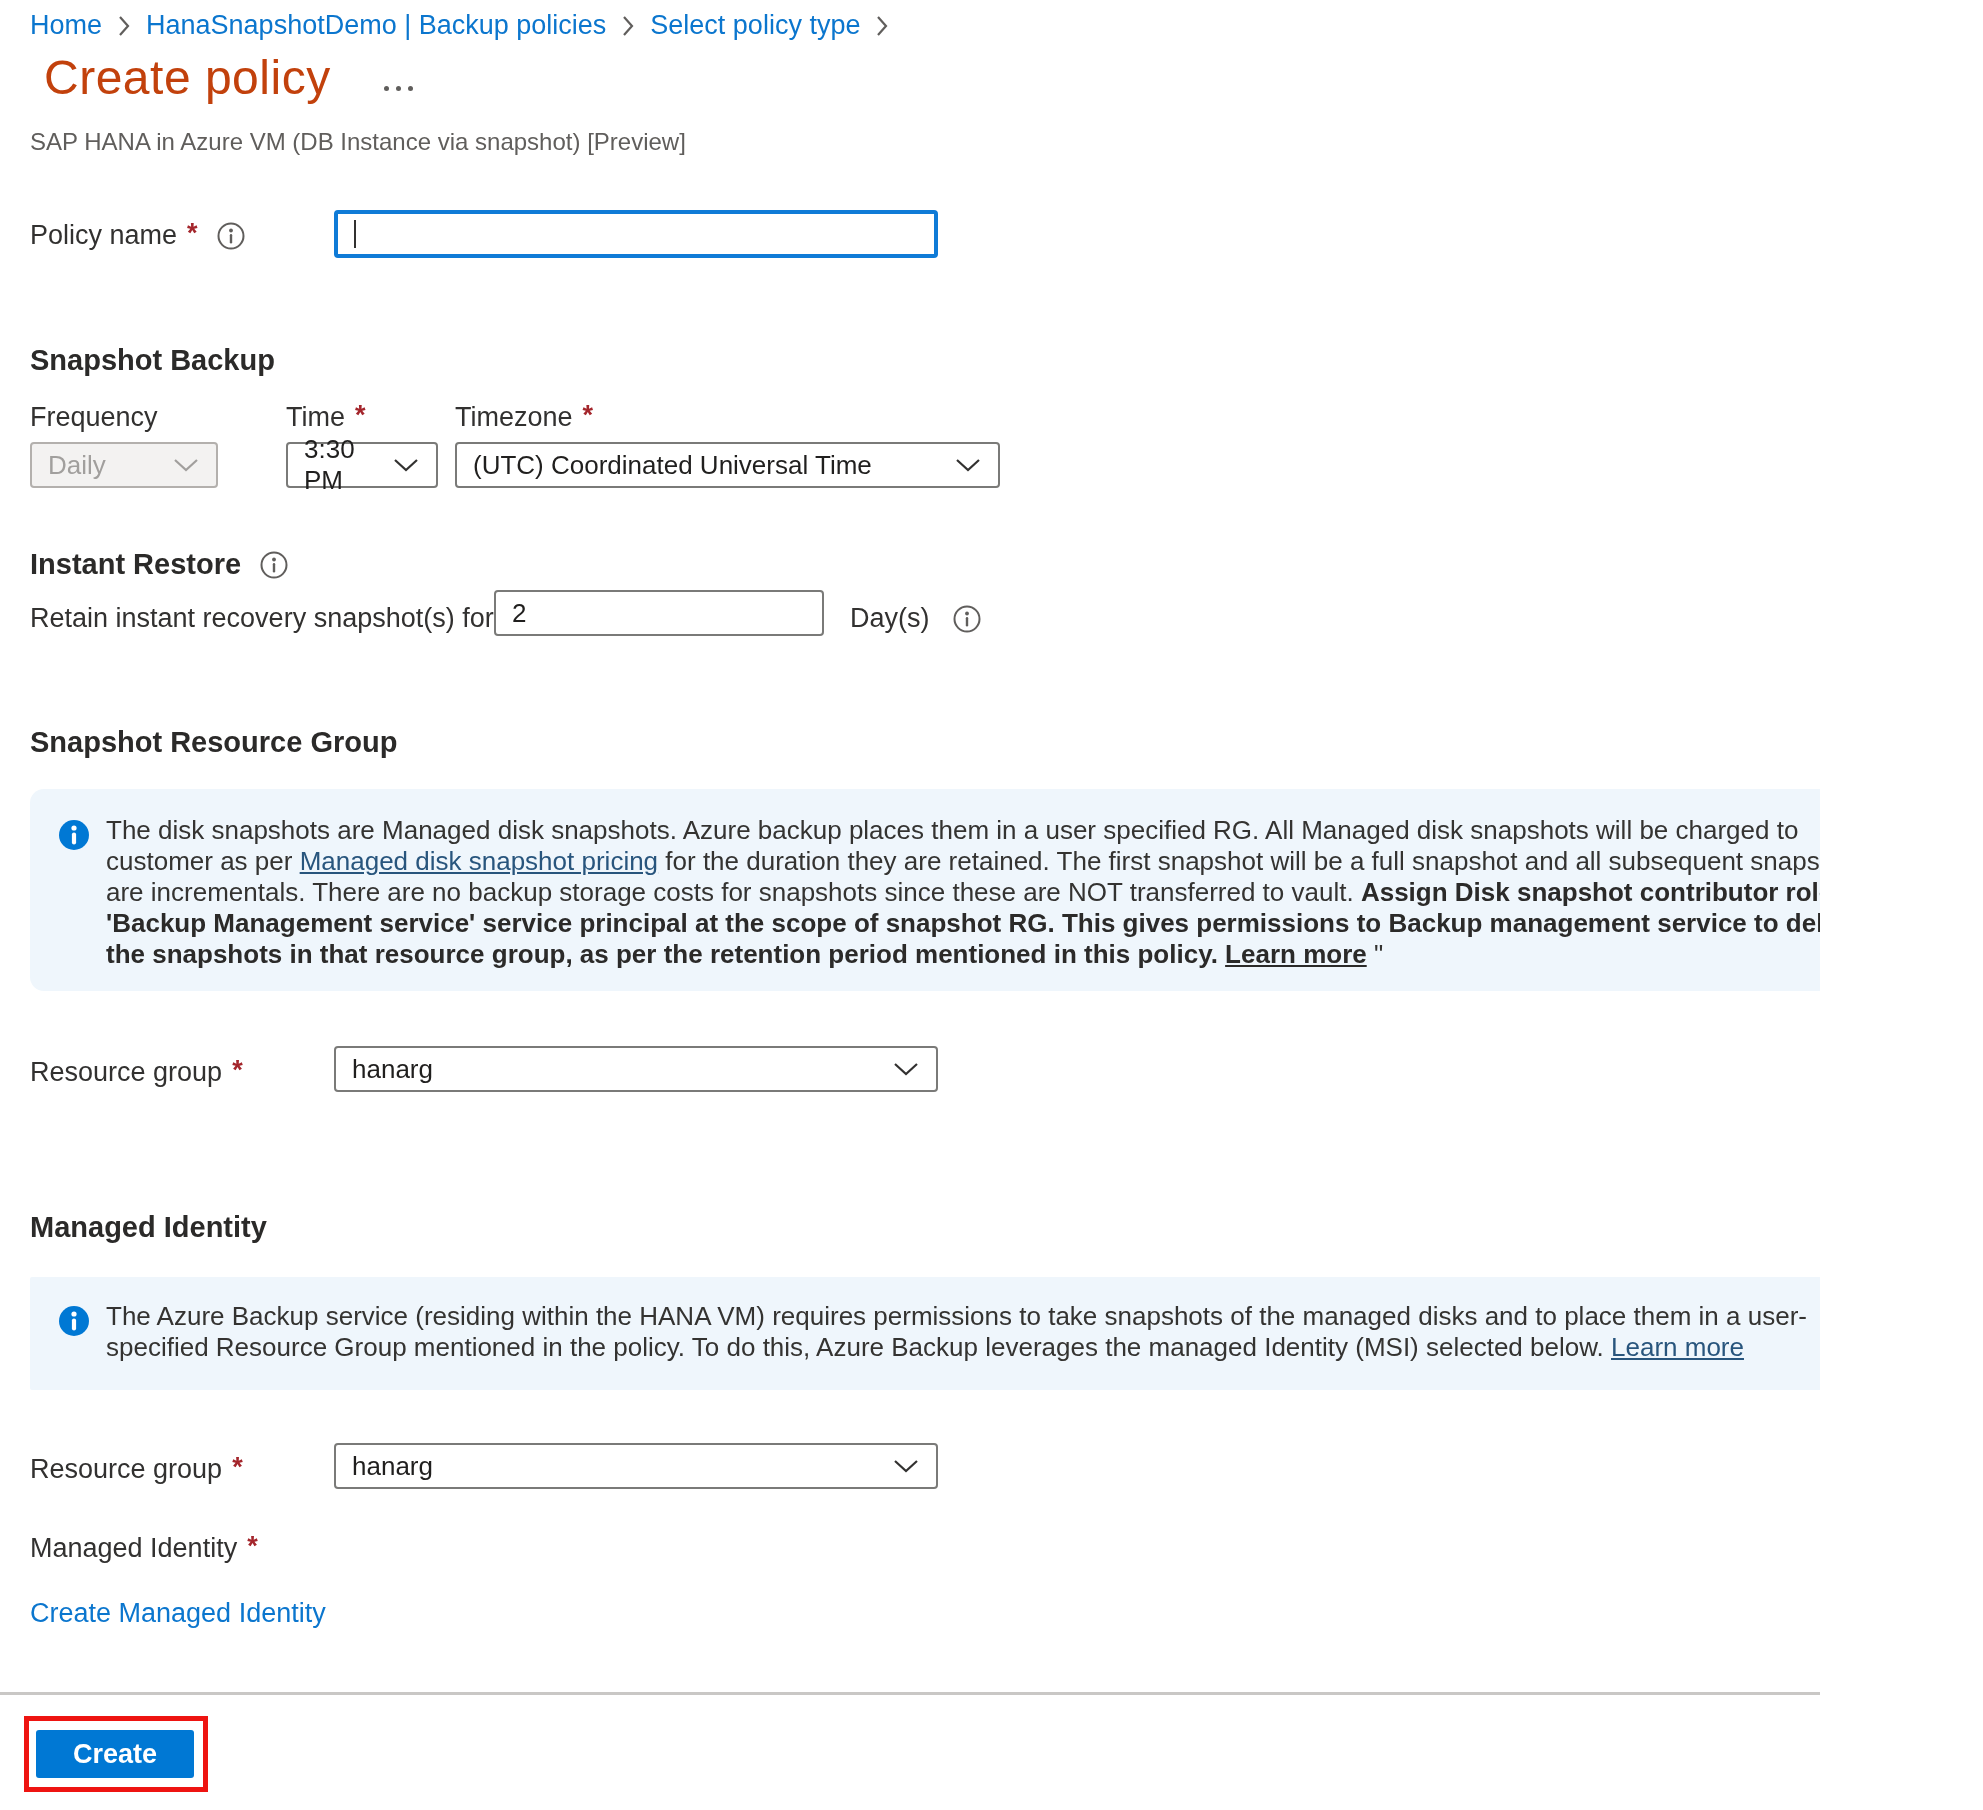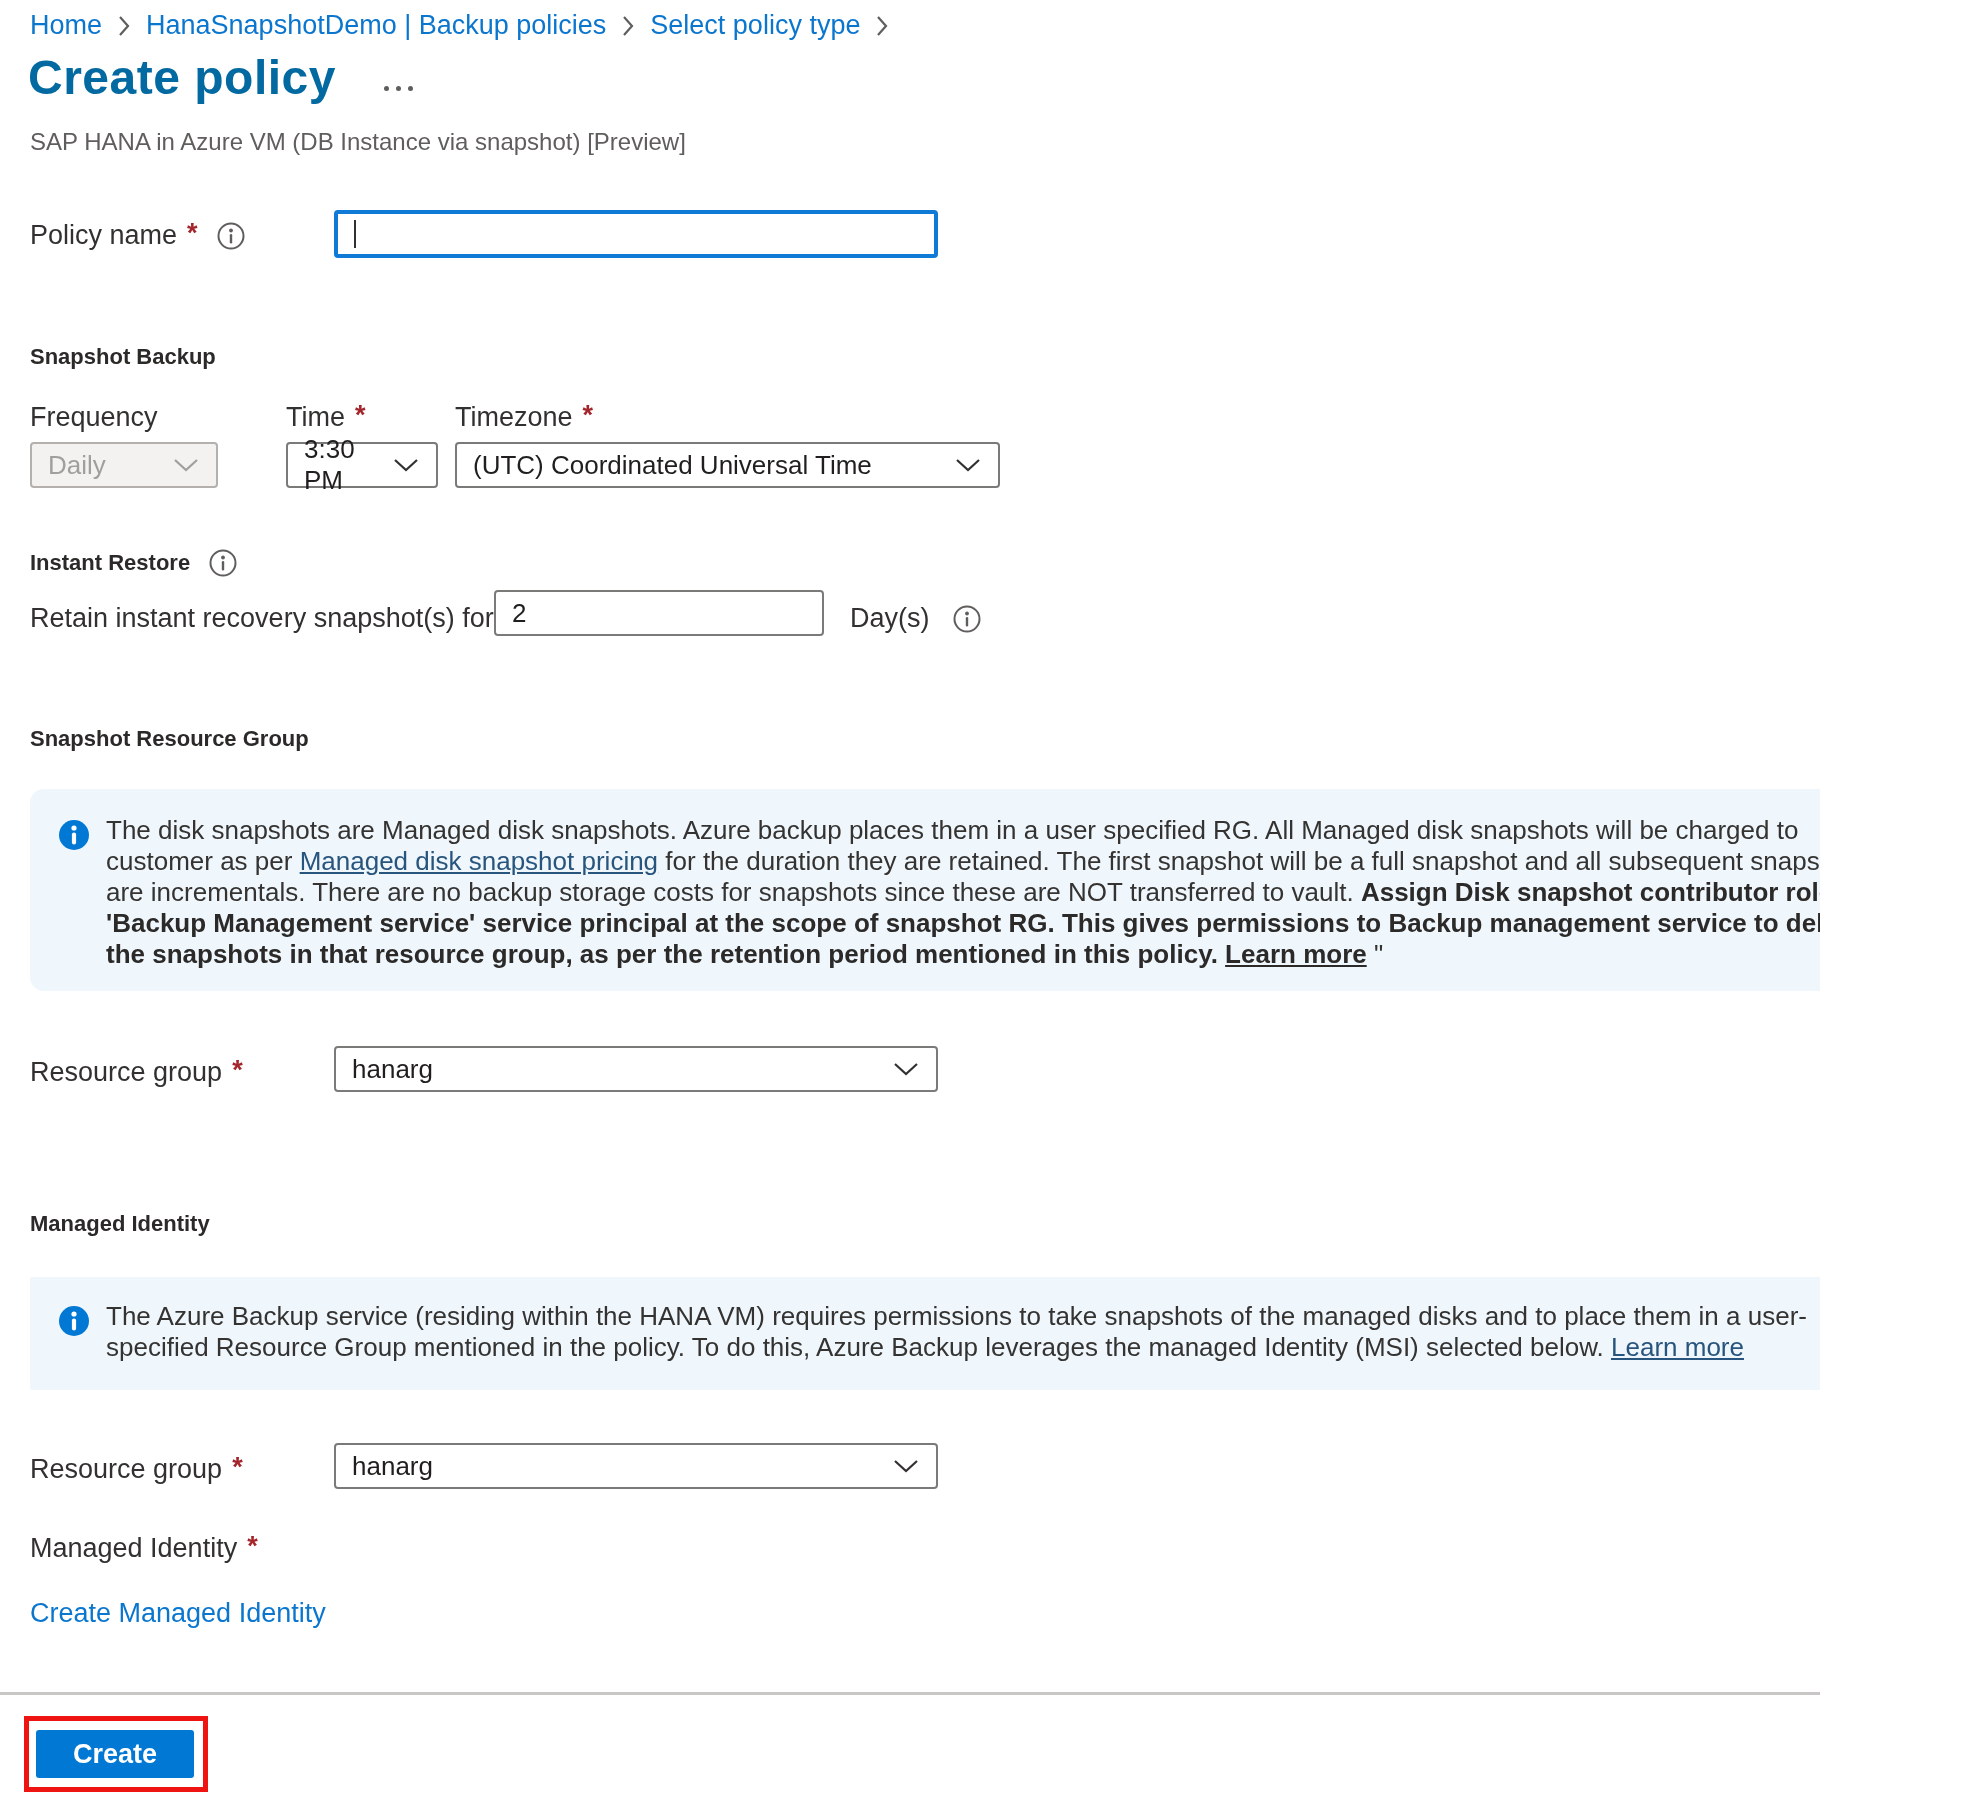--- a/index.html
+++ b/index.html
@@ -13,29 +13,29 @@
     overflow:hidden;
   }
   .abs{position:absolute;}
 
   
   .breadcrumb{top:10px;left:30px;display:flex;align-items:center;gap:14px;font-size:27px;}
   .crumb{color:#0b76ce;text-decoration:none;cursor:pointer;}
   .crumb-sep{display:flex;align-items:center;}
 
   
-  .title{top:50px;left:28px;font-size:48px;font-weight:700;color:#0369a1;letter-spacing:.5px;}
+  .title{top:50px;left:44px;font-size:48px;font-weight:400;color:#c2410c;letter-spacing:.5px;}
   .ellipsis-menu{top:86px;left:384px;display:flex;gap:7px;cursor:pointer;}
   .ellipsis-menu .dot{width:5px;height:5px;border-radius:50%;background:#605e5c;}
   .subtitle{top:128px;left:30px;font-size:24px;color:#605e5c;}
 
   
   .field-label{font-size:27px;color:#323130;display:flex;align-items:center;gap:8px;}
   .req{color:#a4262c;font-size:27px;font-weight:700;margin-left:2px;position:relative;top:-2px;}
-  .section-heading{font-size:22px;font-weight:600;color:#2b2a29;display:flex;align-items:center;gap:12px;}
+  .section-heading{font-size:29px;font-weight:600;color:#2b2a29;display:flex;align-items:center;gap:12px;}
 
   
   .textbox{
     box-sizing:border-box;background:#fff;border:2px solid #7a7a78;border-radius:4px;
     display:flex;align-items:center;padding:0 16px;font-size:26px;color:#201f1e;
   }
   .textbox.focused{border:4px solid #0f7bd7;border-radius:4px;}
   .caret{width:2px;height:28px;background:#323130;}
   .dropdown{
     box-sizing:border-box;background:#fff;border:2px solid #7a7a78;border-radius:4px;

